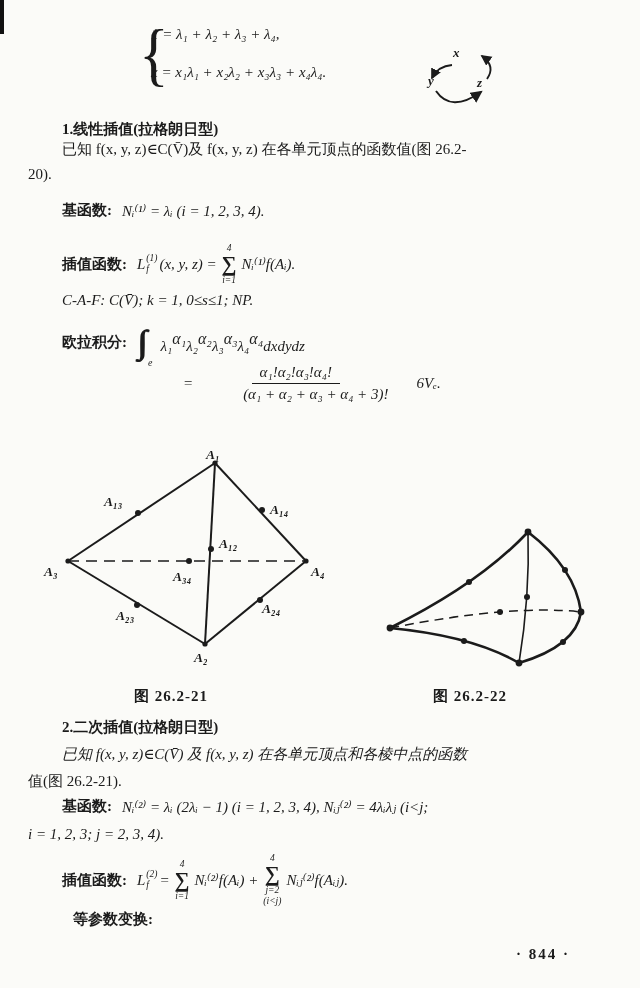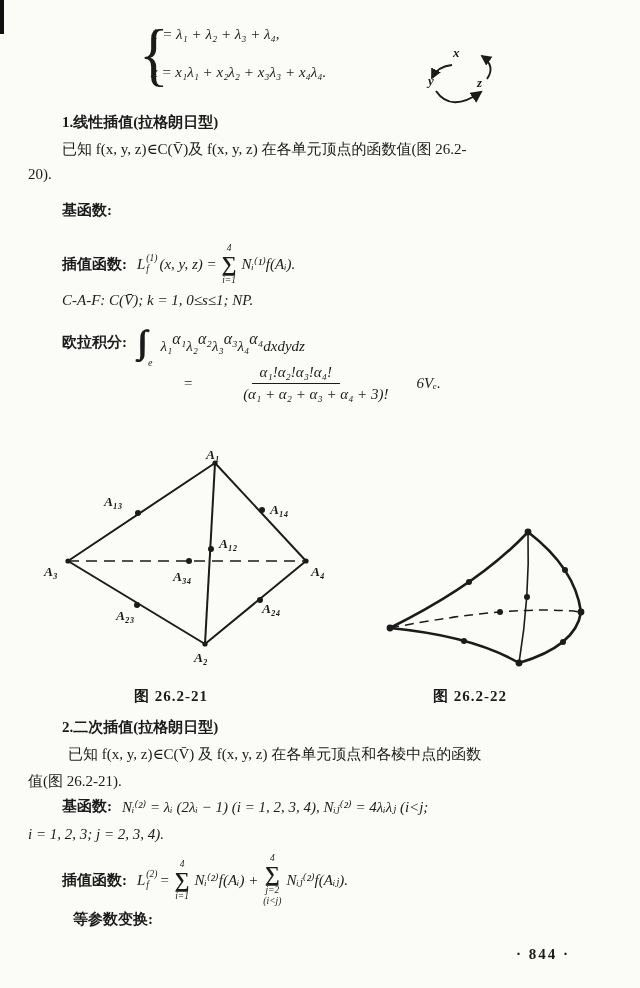--- a/index.html
+++ b/index.html
@@ -57,26 +57,27 @@
     </defs>
     <path d="M 27,37 Q 13,38 7,50" fill="none" stroke="#1b1b1b" stroke-width="1.8" marker-end="url(#ah)"></path>
     <path d="M 62,51 Q 71,38 57,28" fill="none" stroke="#1b1b1b" stroke-width="1.8" marker-end="url(#ah)"></path>
     <path d="M 11,63 Q 26,85 56,64" fill="none" stroke="#1b1b1b" stroke-width="2" marker-end="url(#ah)"></path>
   </svg>
   <span class="abs math bold" style="left:28px;top:17px;font-size:13px;">x</span>
   <span class="abs math bold" style="left:3px;top:45px;font-size:13px;">y</span>
   <span class="abs math bold" style="left:52px;top:47px;font-size:13px;">z</span>
 </div>
 
-<div class="abs cn bold" style="left:62px;top:113px;">1.线性插值(拉格朗日型)</div>
+<div class="abs cn bold" style="left:62px;top:120px;">1.线性插值(拉格朗日型)</div>
 <div class="abs cn" style="left:62px;top:140px;">已知 f(x, y, z)∈C(V̄)及 f(x, y, z) 在各单元顶点的函数值(图 26.2-</div>
 <div class="abs cn" style="left:28px;top:166px;">20).</div>
 
 <div class="abs row" style="left:62px;top:201px;">
   <span class="cn bold" style="margin-right:10px;">基函数:</span>
+  <span class="math">Nᵢ⁽¹⁾ = λᵢ (i = 1, 2, 3, 4).</span>
 </div>
 
 <div class="abs row" style="left:62px;top:238px;height:52px;">
   <span class="cn bold" style="margin-right:10px;">插值函数:</span>
   <span class="math">L</span>
   <span class="supsub">
     <span>(1)</span>
     <span>f</span>
   </span>
   <span class="math">(x, y, z) =</span>
@@ -167,21 +168,21 @@
       <circle cx="89" cy="123" r="3"></circle>
       <circle cx="188" cy="124" r="3"></circle>
     </g>
   </svg>
 </div>
 
 <div class="abs cn caption" style="left:134px;top:687px;">图  26.2-21</div>
 <div class="abs cn caption" style="left:433px;top:687px;">图  26.2-22</div>
 
 <div class="abs cn bold" style="left:62px;top:718px;">2.二次插值(拉格朗日型)</div>
-<div class="abs cn" style="left:68px;top:745px;">已知 f(x, y, z)∈C(V̄) 及 f(x, y, z) 在各单元顶点和各棱中点的函数</div>
+<div class="abs cn" style="left:62px;top:745px;font-style:italic;">已知 f(x, y, z)∈C(V̄) 及 f(x, y, z) 在各单元顶点和各棱中点的函数</div>
 <div class="abs cn" style="left:28px;top:772px;">值(图 26.2-21).</div>
 
 <div class="abs row" style="left:62px;top:797px;">
   <span class="cn bold" style="margin-right:10px;">基函数:</span>
   <span class="math">Nᵢ⁽²⁾ = λᵢ (2λᵢ − 1) (i = 1, 2, 3, 4),  Nᵢⱼ⁽²⁾ = 4λᵢλⱼ (i&lt;j;</span>
 </div>
 <div class="abs math" style="left:28px;top:826px;">i = 1, 2, 3;  j = 2, 3, 4).</div>
 
 <div class="abs row" style="left:62px;top:852px;height:56px;">
   <span class="cn bold" style="margin-right:10px;">插值函数:</span>

